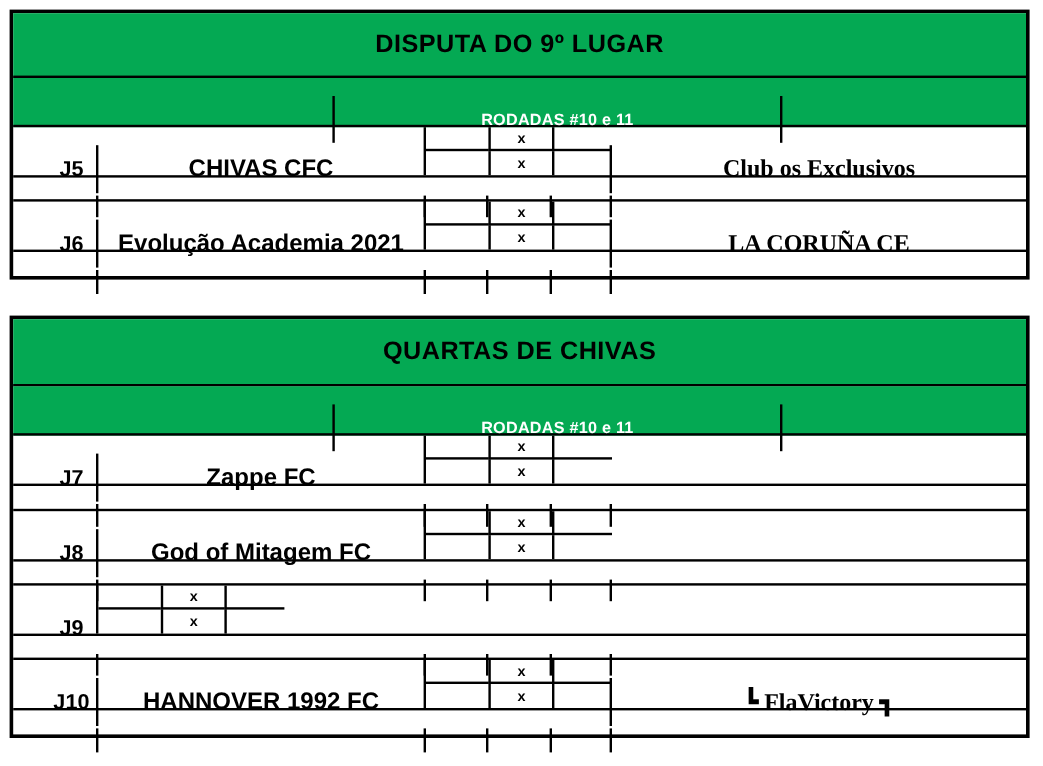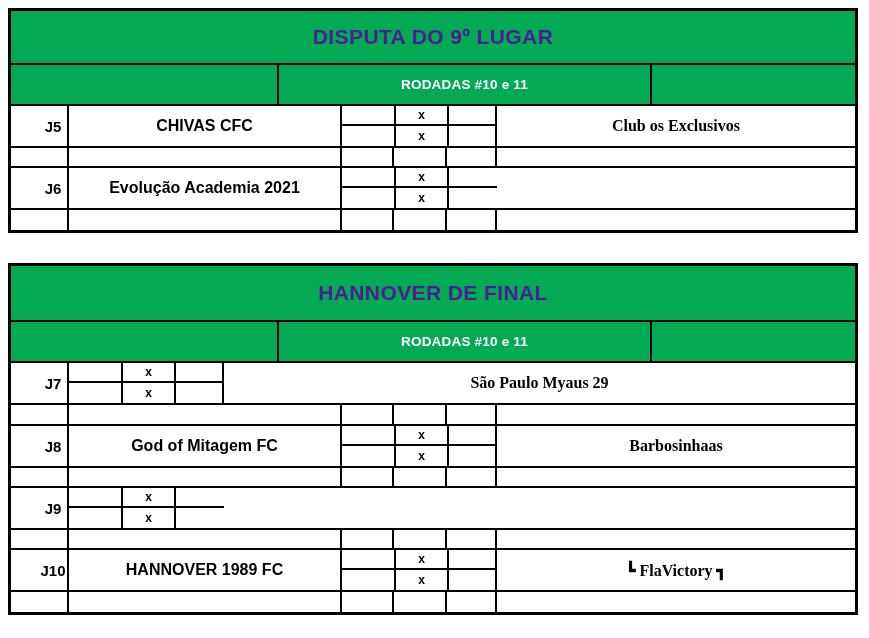--- a/index.html
+++ b/index.html
@@ -20,52 +20,53 @@
   }
   #table-1 { top: 8px; }
   #table-2 { top: 263px; }
 
   .row { display: flex; border-bottom: 2px solid #000; width: 100%; }
   .row:last-child { border-bottom: none; }
 
   .title-row {
     height: 54px;
     background: var(--green);
-    color: #4c1d95;
+    color: #000000;
     font-size: 21px;
     font-weight: bold;
     letter-spacing: 0.4px;
     display: flex; align-items: center; justify-content: center;
   }
   #table-2 .title-row { height: 56px; }
 
   .sub-row { height: 41px; background: var(--green); }
   .sub-row .cell {
     color: #fff; font-weight: bold; font-size: 13.5px;
     letter-spacing: 0.2px;
   }
   .sub-left  { width: 266px; }
   .sub-mid   { width: 373px; }
   .sub-right { flex: 1; }
 
   .cell {
     display: flex; align-items: center; justify-content: center;
     border-left: 2px solid #000;
     height: 100%;
+    margin-top: 15px;
   }
   .cell:first-child { border-left: none; }
 
   .match-row { height: 42px; }
   .spacer-row { height: 20px; }
   .spacer-row.tall { height: 21px; }
 
-  .gid   { width: 56px; font-weight: bold; font-size: 15px; padding-left: 28px; }
+  .gid   { width: 69px; font-weight: bold; font-size: 18px; padding-left: 28px; }
   .home  { width: 273px; }
   .away  { flex: 1; font-family: Liberation Serif, serif; }
-  .team  { font-weight: bold; font-size: 16px; }
+  .team  { font-weight: bold; font-size: 20px; }
 
   .scores {
     width: 155px;
     display: grid;
     grid-template-columns: 52px 53px 50px;
     grid-template-rows: 1fr 1fr;
     border-left: 2px solid #000;
     height: 100%;
   }
   .sc {
@@ -119,52 +120,53 @@
     <div class="cell gid">J6</div>
     <div class="cell home team">Evolução Academia 2021</div>
     <div class="scores">
       <div class="sc c1 top"></div>
       <div class="sc c2 top">x</div>
       <div class="sc c3 top"></div>
       <div class="sc c1"></div>
       <div class="sc c2">x</div>
       <div class="sc c3"></div>
     </div>
+    <div class="cell away team">LA CORUÑA CE</div>
   </div>
 
   <div class="row spacer-row">
     <div class="cell gid"></div>
     <div class="cell home"></div>
     <div class="cell sp1"></div>
     <div class="cell spx"></div>
     <div class="cell sp2"></div>
     <div class="cell away"></div>
   </div>
 </div>
 
 <div class="bracket" id="table-2">
-  <div class="row title-row">HANNOVER DE FINAL</div>
+  <div class="row title-row">QUARTAS DE CHIVAS</div>
 
   <div class="row sub-row">
     <div class="cell sub-left"></div>
     <div class="cell sub-mid">RODADAS #10 e 11</div>
     <div class="cell sub-right"></div>
   </div>
 
   <div class="row match-row">
     <div class="cell gid">J7</div>
-    <div class="scores">
-      <div class="sc c1 top"></div>
-      <div class="sc c2 top">x</div>
-      <div class="sc c3 top"></div>
-      <div class="sc c1"></div>
-      <div class="sc c2">x</div>
-      <div class="sc c3"></div>
-    </div>
-    <div class="cell away team">São Paulo Myaus 29</div>
+    <div class="cell home team">Zappe FC</div>
+    <div class="scores">
+      <div class="sc c1 top"></div>
+      <div class="sc c2 top">x</div>
+      <div class="sc c3 top"></div>
+      <div class="sc c1"></div>
+      <div class="sc c2">x</div>
+      <div class="sc c3"></div>
+    </div>
   </div>
 
   <div class="row spacer-row tall">
     <div class="cell gid"></div>
     <div class="cell home"></div>
     <div class="cell sp1"></div>
     <div class="cell spx"></div>
     <div class="cell sp2"></div>
     <div class="cell away"></div>
   </div>
@@ -173,21 +175,20 @@
     <div class="cell gid">J8</div>
     <div class="cell home team">God of Mitagem FC</div>
     <div class="scores">
       <div class="sc c1 top"></div>
       <div class="sc c2 top">x</div>
       <div class="sc c3 top"></div>
       <div class="sc c1"></div>
       <div class="sc c2">x</div>
       <div class="sc c3"></div>
     </div>
-    <div class="cell away team">Barbosinhaas</div>
   </div>
 
   <div class="row spacer-row">
     <div class="cell gid"></div>
     <div class="cell home"></div>
     <div class="cell sp1"></div>
     <div class="cell spx"></div>
     <div class="cell sp2"></div>
     <div class="cell away"></div>
   </div>
@@ -208,21 +209,21 @@
     <div class="cell gid"></div>
     <div class="cell home"></div>
     <div class="cell sp1"></div>
     <div class="cell spx"></div>
     <div class="cell sp2"></div>
     <div class="cell away"></div>
   </div>
 
   <div class="row match-row">
     <div class="cell gid">J10</div>
-    <div class="cell home team">HANNOVER 1989 FC</div>
+    <div class="cell home team">HANNOVER 1992 FC</div>
     <div class="scores">
       <div class="sc c1 top"></div>
       <div class="sc c2 top">x</div>
       <div class="sc c3 top"></div>
       <div class="sc c1"></div>
       <div class="sc c2">x</div>
       <div class="sc c3"></div>
     </div>
     <div class="cell away team">┗ FlaVictory ┓</div>
   </div>

